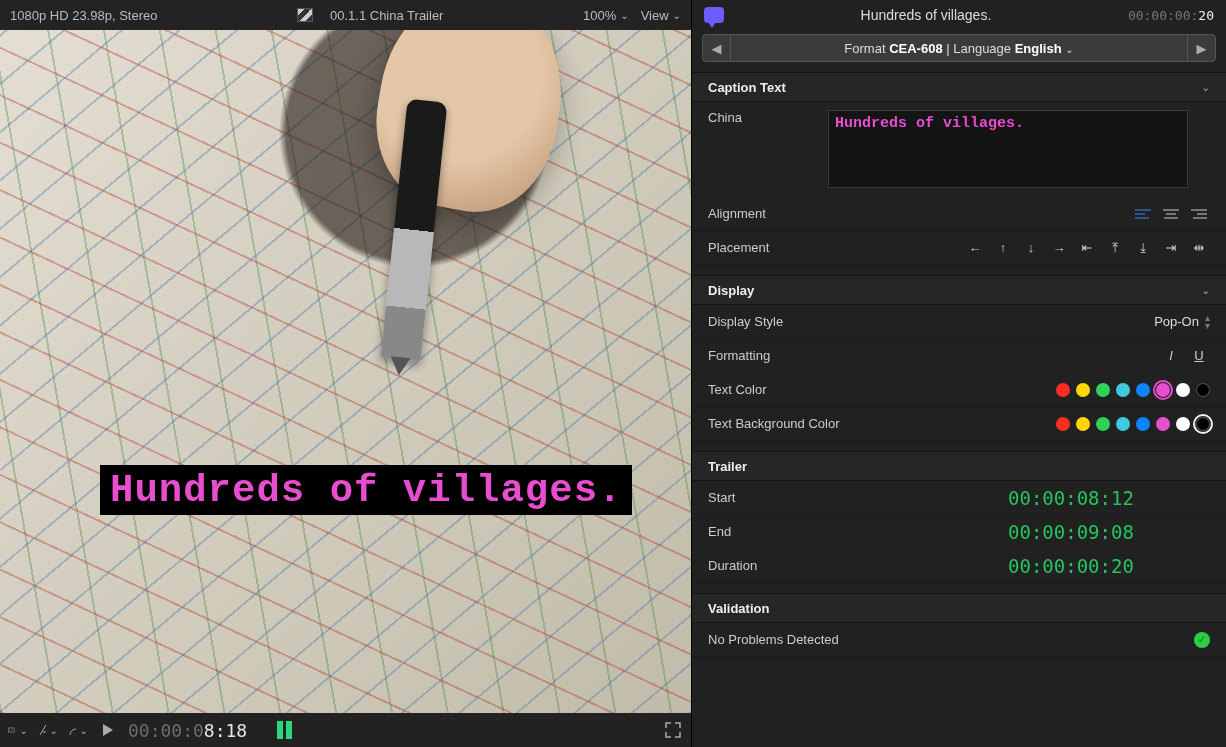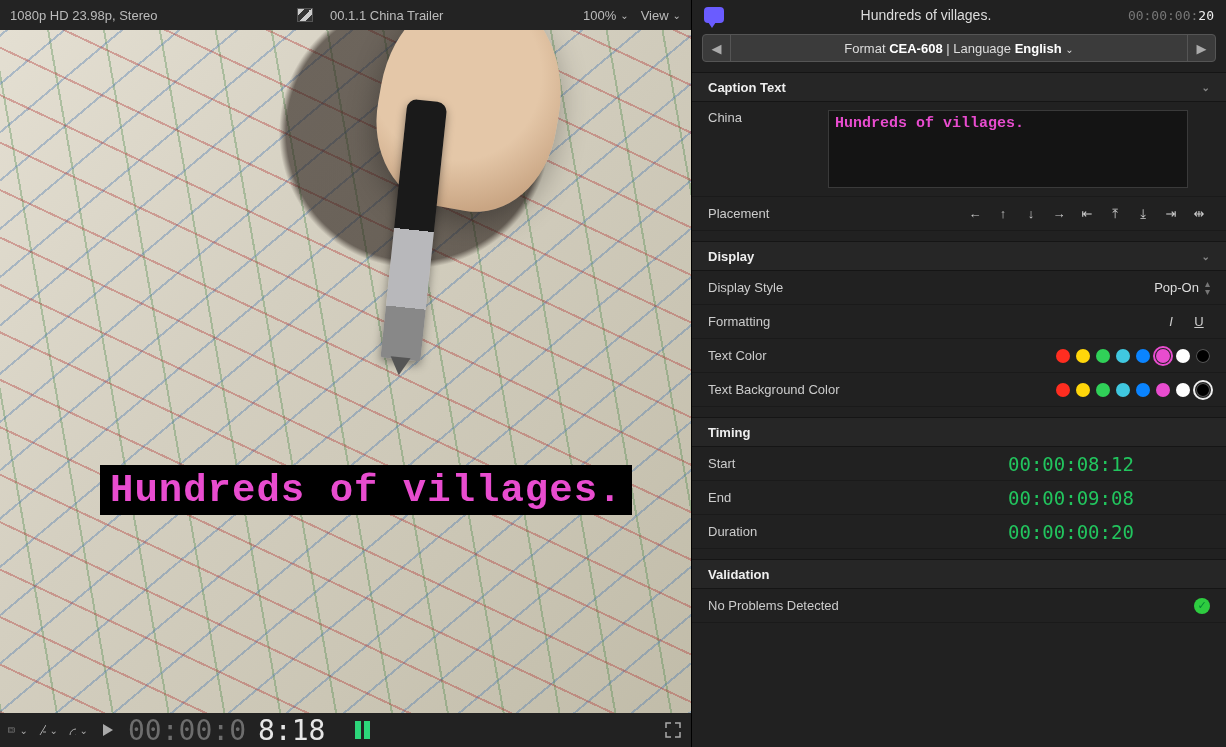--- a/index.html
+++ b/index.html
@@ -21,21 +21,21 @@
     repeating-linear-gradient(80deg, rgba(60,130,60,.3) 0 2px, transparent 2px 55px),
     linear-gradient(130deg, #e8e3d6 0%, #d8d3c4 40%, #cfcab9 70%, #c5c0ad 100%);
     filter: contrast(1.03) brightness(.97);
   }
   .finger { position: absolute; top: -40px; left: 55%; width: 180px; height: 220px; border-radius: 60% 60% 50% 50%; background: radial-gradient(circle at 40% 40%, #e4c7a8 0 50%, #c9a583 80%); transform: rotate(10deg); box-shadow: 0 10px 30px rgba(0,0,0,.3); }
   .pen { position: absolute; top: 70px; left: 57%; width: 40px; height: 260px; background: linear-gradient(#1a1a1a 0 50%, #b8b8bb 50% 80%, #888 80% 100%); border-radius: 10px 10px 2px 2px; transform: rotate(6deg); box-shadow: 0 4px 10px rgba(0,0,0,.4); }
   .pen::after { content:""; position:absolute; bottom:-16px; left:10px; width:0; height:0; border-left:10px solid transparent; border-right:10px solid transparent; border-top:18px solid #555; }
   .caption-overlay { position: absolute; left: 100px; top: 435px; background: #000; padding: 4px 10px 2px; font-family: "Courier New", monospace; font-size: 39px; font-weight: bold; color: #e84ccf; letter-spacing: 1px; }
   .viewer-footer { height: 34px; background: #222; display: flex; align-items: center; padding: 0 8px; gap: 10px; color: #aaa; }
   .viewer-footer .ico { width: 20px; height: 18px; display: flex; align-items: center; justify-content: center; border-radius:3px; }
-  .timecode { font-family: monospace; font-size: 28px; display:flex; align-items:flex-end; gap:12px; }
+  .timecode { font-family: monospace; font-size: 18px; display:flex; align-items:flex-end; gap:0; }
   .tc-dim { color: #6d6d6d; }
   .tc-bright { color: #e6e6e6; }
   .level-bars { display:flex; gap:3px; margin-left:20px; }
   .level-bars span { width:6px; height:18px; background:#2cd67a; }
   .fs-icon { margin-left:auto; }
   .chev { font-size: 10px; }
   
   .insp-top { height: 30px; display: flex; align-items: center; padding: 0 12px; gap: 8px; }
   .speech { width:20px; height:16px; background:#6a5cff; border-radius:4px; position:relative; }
   .speech::after { content:""; position:absolute; bottom:-5px; left:4px; width:0;height:0; border-left:4px solid transparent; border-right:4px solid transparent; border-top:6px solid #6a5cff; }
@@ -154,20 +154,46 @@
 
     <div class="section-h">
       <span>Caption Text</span>
         <span class="chev">⌄</span>
     </div>
     <div class="row tall">
       <span class="label">China</span>
       <textarea class="caption-input" style="">Hundreds of villages.</textarea>
     </div>
     <div class="row">
+      <span class="label">Alignment</span>
+      <div class="ctrl">
+        <span class="align-btn active">
+            <svg width="16" height="12">
+              <line x1="0" y1="2" x2="16" y2="2" stroke="#2e8bff"></line>
+              <line x1="0" y1="6" x2="10" y2="6" stroke="#2e8bff"></line>
+              <line x1="0" y1="10" x2="14" y2="10" stroke="#2e8bff"></line>
+            </svg>
+          </span>
+        <span class="align-btn">
+            <svg width="16" height="12">
+              <line x1="0" y1="2" x2="16" y2="2" stroke="#ccc"></line>
+              <line x1="3" y1="6" x2="13" y2="6" stroke="#ccc"></line>
+              <line x1="1" y1="10" x2="15" y2="10" stroke="#ccc"></line>
+            </svg>
+          </span>
+        <span class="align-btn">
+            <svg width="16" height="12">
+              <line x1="0" y1="2" x2="16" y2="2" stroke="#ccc"></line>
+              <line x1="6" y1="6" x2="16" y2="6" stroke="#ccc"></line>
+              <line x1="2" y1="10" x2="16" y2="10" stroke="#ccc"></line>
+            </svg>
+          </span>
+      </div>
+    </div>
+    <div class="row">
       <span class="label">Placement</span>
       <div class="ctrl">
         <span class="place-btn">←</span>
         <span class="place-btn">↑</span>
         <span class="place-btn">↓</span>
         <span class="place-btn">→</span>
         <span class="place-btn">⇤</span>
         <span class="place-btn">⤒</span>
         <span class="place-btn">⤓</span>
         <span class="place-btn">⇥</span>
@@ -220,21 +246,21 @@
           <span class="swatch" style="background: rgb(48, 209, 88);"></span>
           <span class="swatch" style="background: rgb(64, 200, 224);"></span>
           <span class="swatch" style="background: rgb(10, 132, 255);"></span>
           <span class="swatch" style="background: rgb(232, 76, 207);"></span>
           <span class="swatch" style="background: rgb(255, 255, 255);"></span>
           <span class="swatch selb" style="background: rgb(0, 0, 0); box-shadow: rgb(85, 85, 85) 0px 0px 0px 1px inset;"></span>
         </div>
     </div>
 
     <div class="section-h">
-      <span>Timing</span>
+      <span>Trailer</span>
     </div>
     <div class="row">
       <span class="label">Start</span>
       <div class="ctrl" style="justify-content:flex-start; padding-left:180px">
         <span class="tc-field">00:00:08:12</span>
       </div>
     </div>
     <div class="row">
       <span class="label">End</span>
       <div class="ctrl" style="justify-content:flex-start; padding-left:180px">

